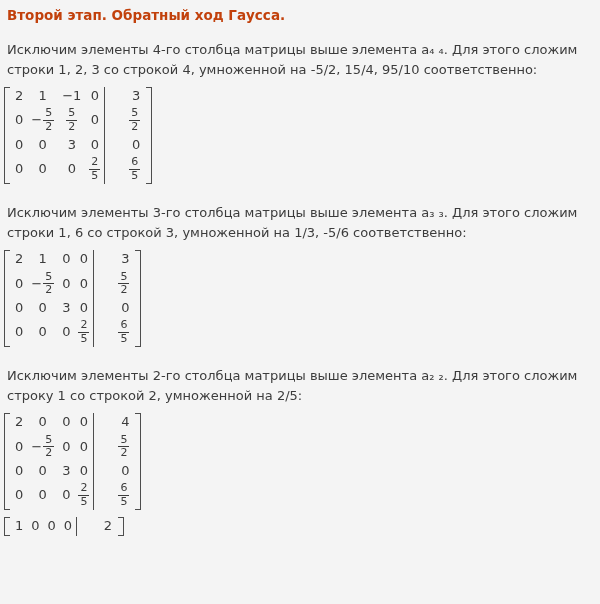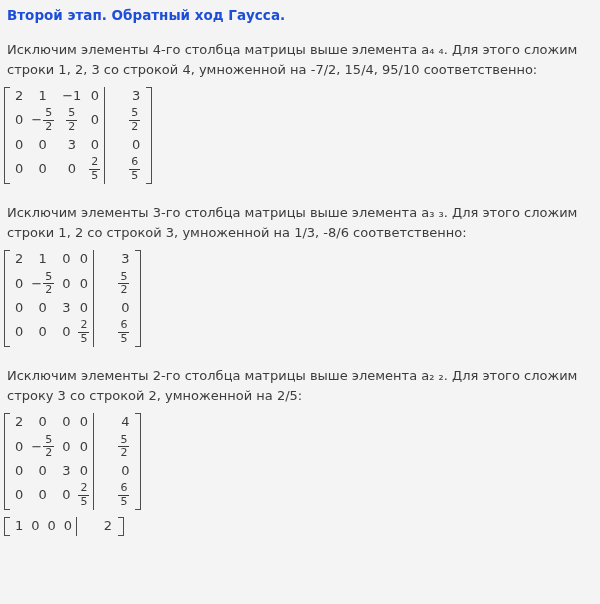--- a/index.html
+++ b/index.html
@@ -14,21 +14,21 @@
     font-size: 13px;
     color: #3c3c3c;
   }
   .page {
     padding: 6px 6px 4px 7px;
     box-sizing: border-box;
   }
   .page-title {
     font-size: 13.5px;
     font-weight: bold;
-    color: #1d4ed8;
+    color: #c2410c;
     margin: 0;
     line-height: 1.35;
   }
   .step-text {
     white-space: pre-wrap;
     line-height: 1.5;
     margin: 16px 0 8px 0;
   }
   .matrix-line {
     margin: 0 0 4px -3px;
@@ -81,21 +81,21 @@
 </style>
 </head>
 <body>
 
 <div class="page">
 
   <h3 class="page-title">Второй этап. Обратный ход Гаусса.</h3>
 
   <div>
     <p class="step-text">Исключим элементы 4-го столбца матрицы выше элемента a₄ ₄. Для этого сложим
-строки 1, 2, 3 со строкой 4, умноженной на -7/2, 15/4, 95/10 соответственно:</p>
+строки 1, 2, 3 со строкой 4, умноженной на -5/2, 15/4, 95/10 соответственно:</p>
     <div class="matrix-line">
       <span class="matrix">
         <span class="bracket left"></span>
         <span class="m-grid">
             <span class="m-row">
               <span class="m-cell">2</span>
               <span class="m-cell">1</span>
               <span class="m-cell">−1</span>
               <span class="m-cell sep">0</span>
               <span class="m-cell aug">3</span>
@@ -122,21 +122,21 @@
               <span class="m-cell aug"><span class="frac"><span class="num">6</span><span class="den">5</span></span></span>
             </span>
           </span>
         <span class="bracket right"></span>
       </span>
     </div>
   </div>
 
   <div>
     <p class="step-text">Исключим элементы 3-го столбца матрицы выше элемента a₃ ₃. Для этого сложим
-строки 1, 2 со строкой 3, умноженной на 1/3, -8/6 соответственно:</p>
+строки 1, 6 со строкой 3, умноженной на 1/3, -5/6 соответственно:</p>
     <div class="matrix-line">
       <span class="matrix">
         <span class="bracket left"></span>
         <span class="m-grid">
             <span class="m-row">
               <span class="m-cell">2</span>
               <span class="m-cell">1</span>
               <span class="m-cell">0</span>
               <span class="m-cell sep">0</span>
               <span class="m-cell aug">3</span>
@@ -163,21 +163,21 @@
               <span class="m-cell aug"><span class="frac"><span class="num">6</span><span class="den">5</span></span></span>
             </span>
           </span>
         <span class="bracket right"></span>
       </span>
     </div>
   </div>
 
   <div>
     <p class="step-text">Исключим элементы 2-го столбца матрицы выше элемента a₂ ₂. Для этого сложим
-строку 3 со строкой 2, умноженной на 2/5:</p>
+строку 1 со строкой 2, умноженной на 2/5:</p>
     <div class="matrix-line">
       <span class="matrix">
         <span class="bracket left"></span>
         <span class="m-grid">
             <span class="m-row">
               <span class="m-cell">2</span>
               <span class="m-cell">0</span>
               <span class="m-cell">0</span>
               <span class="m-cell sep">0</span>
               <span class="m-cell aug">4</span>

